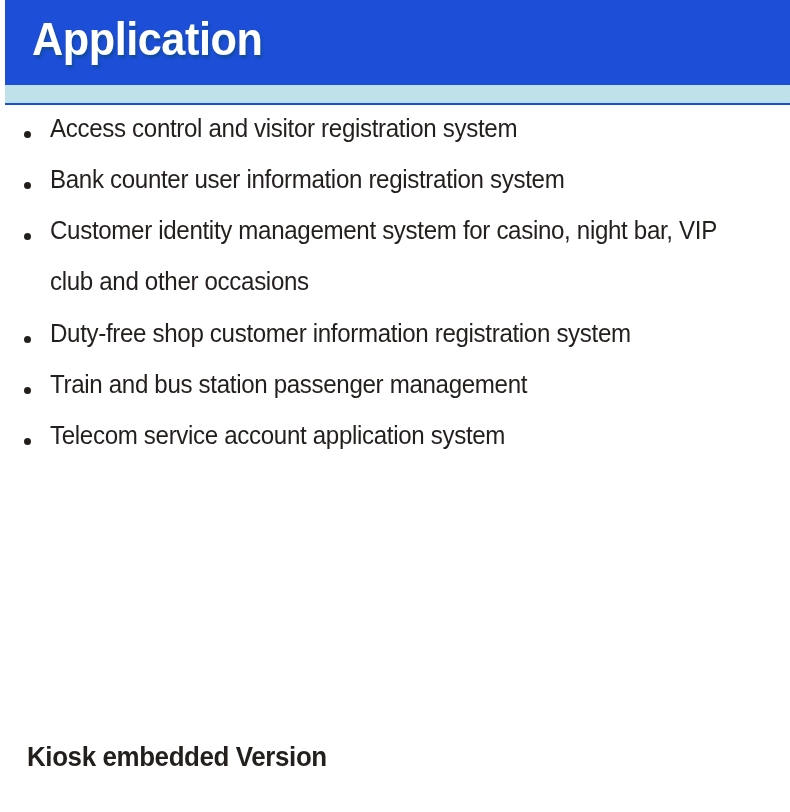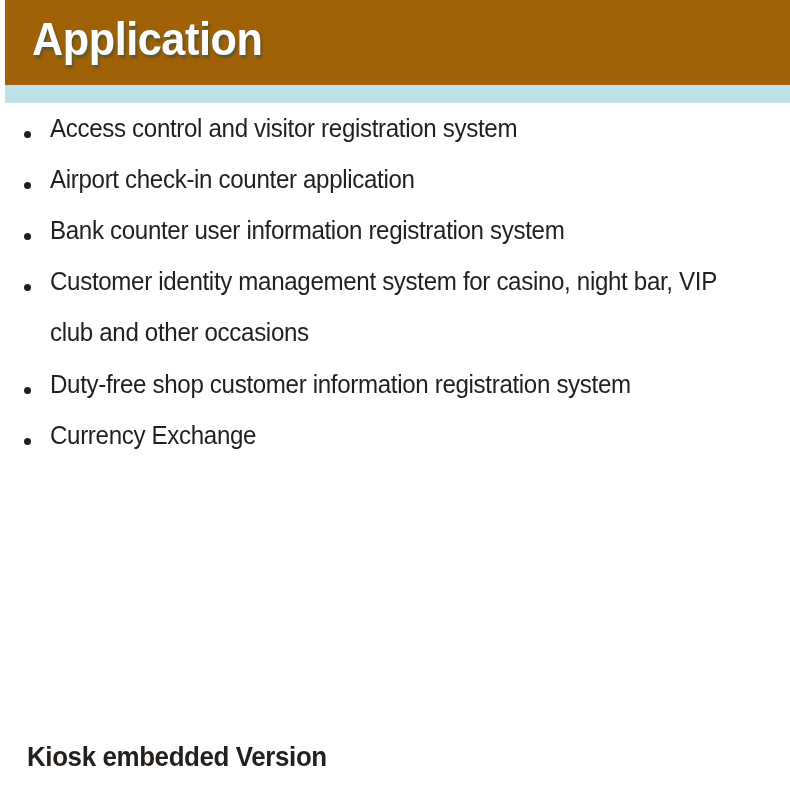--- a/index.html
+++ b/index.html
@@ -15,22 +15,22 @@
     font-family: "Liberation Sans", "DejaVu Sans", sans-serif;
     -webkit-font-smoothing: none;
   }
 
   
   #header-banner {
     position: absolute;
     left: 5px;
     top: 0;
     width: 785px;
-    height: 85px;
-    background: #a16207;
+    height: 105px;
+    background: #1d4ed8;
   }
   #header-title {
     position: absolute;
     left: 27px;
     top: 11px;
     font-size: 47px;
     font-weight: bold;
     color: #ffffff;
     letter-spacing: -0.5px;
     line-height: 56px;
@@ -135,48 +135,48 @@
 
 <div id="content-body">
 
   <ul class="bullet-list">
 
     <li class="bullet-item one-line">
       <span class="bullet-dot"></span>
       <span class="bullet-text">Access control and visitor registration system</span>
     </li>
 
-    <li class="bullet-item one-line">
-      <span class="bullet-dot"></span>
-      <span class="bullet-text">Airport check-in counter application</span>
-    </li>
 
     <li class="bullet-item one-line">
       <span class="bullet-dot"></span>
       <span class="bullet-text">Bank counter user information registration system</span>
     </li>
 
 
 
     <li class="bullet-item two-line">
       <span class="bullet-dot"></span>
       <span class="bullet-text wrap">Customer identity management system for casino, night bar, VIP club and other occasions</span>
     </li>
 
     <li class="bullet-item one-line">
       <span class="bullet-dot"></span>
       <span class="bullet-text">Duty-free shop customer information registration system</span>
     </li>
 
-
+    <li class="bullet-item one-line">
+      <span class="bullet-dot"></span>
+      <span class="bullet-text">Train and bus station passenger management</span>
+    </li>
 
     <li class="bullet-item one-line">
       <span class="bullet-dot"></span>
-      <span class="bullet-text">Currency Exchange</span>
+      <span class="bullet-text">Telecom service account application system</span>
     </li>
+
 
   </ul>
 
   <div id="section-heading">Kiosk embedded Version</div>
 
 </div>
 
 <div id="page-bottom-fade"></div>
 
 </body></html>

